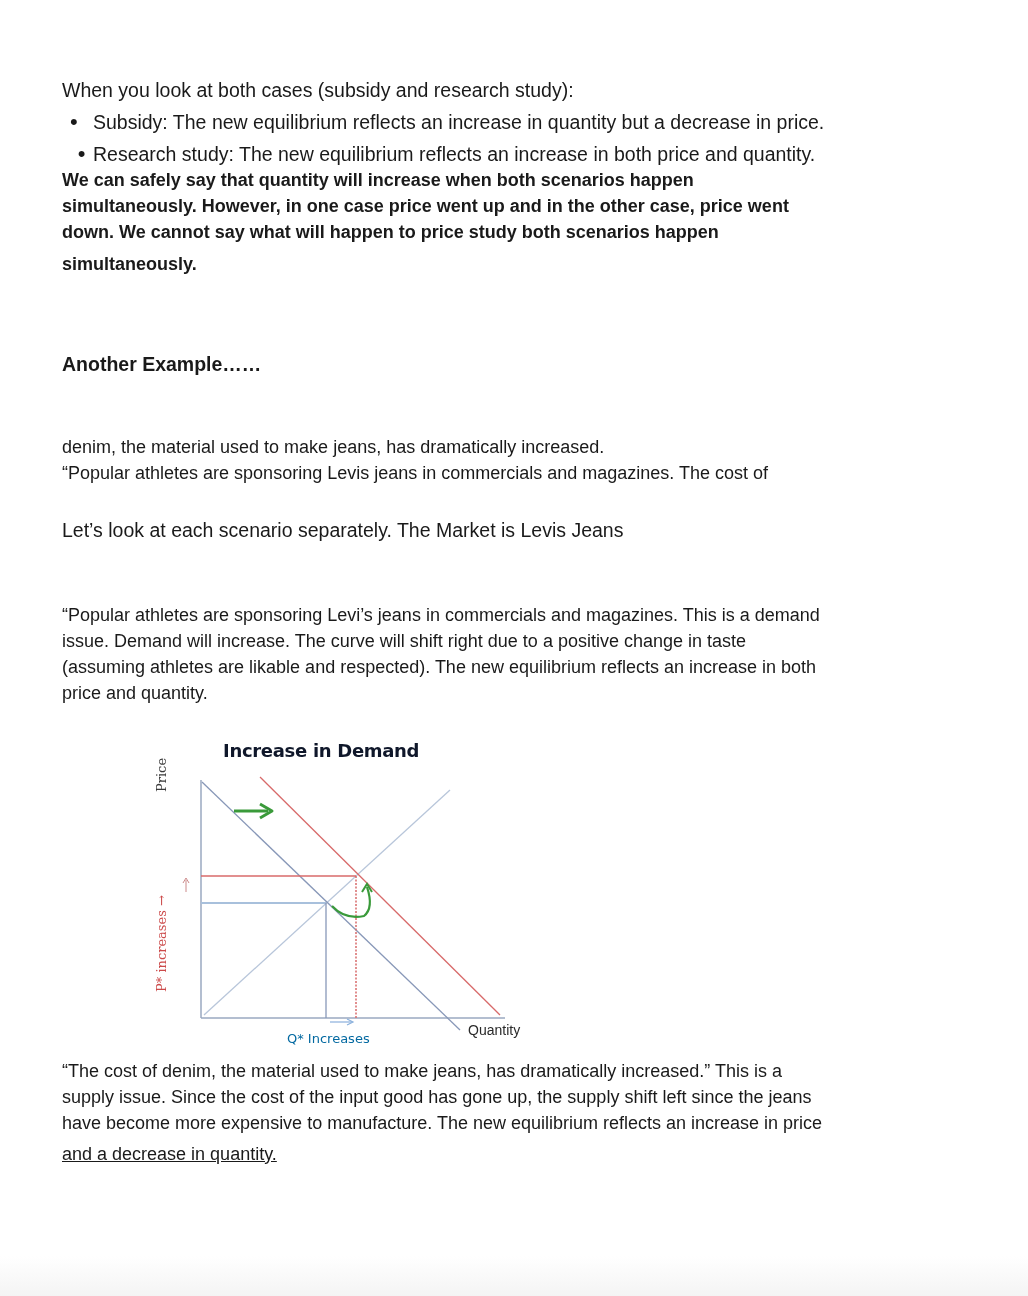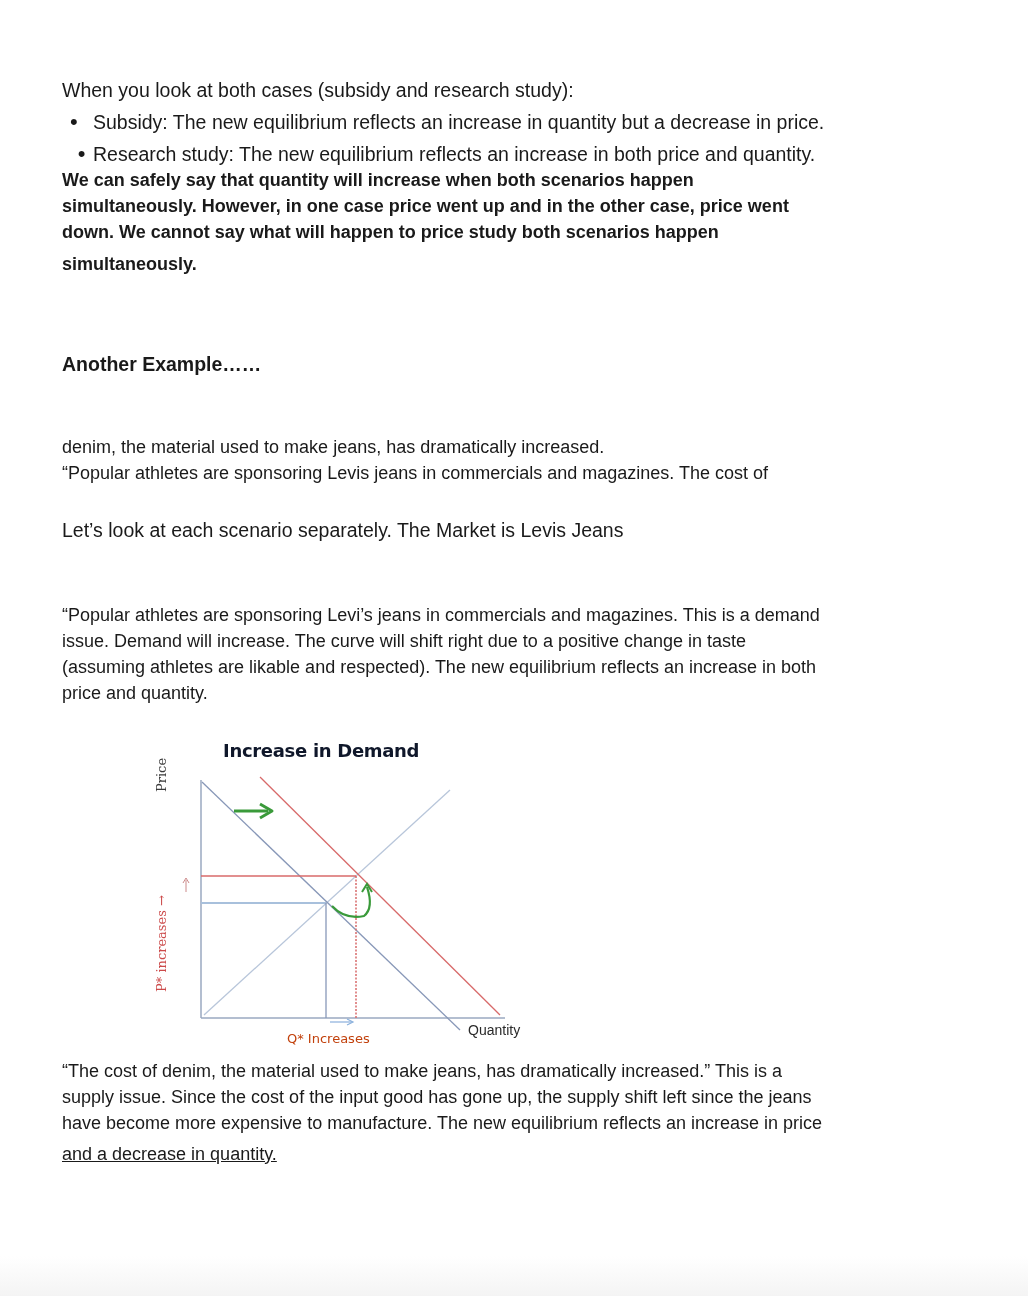--- a/index.html
+++ b/index.html
@@ -17,21 +17,21 @@
   .bullet-row { position: absolute; left: 62px; font-size: 19.5px; line-height: 26px; white-space: nowrap; margin-left: 8px; }
   .bullet-dot { display: inline-block; width: 23px; font-size: 22px; }
   .para { position: absolute; left: 62px; width: 900px; font-size: 18px; line-height: 26px; }
   .para-line { display: block; white-space: nowrap; }
   .chart { position: absolute; left: 140px; top: 730px; width: 400px; height: 330px; }
   .chart svg { position: absolute; left: 0; top: 0; }
   .chart-title { position: absolute; left: 83px; top: 10px; font-family: "DejaVu Sans", sans-serif; font-size: 18px; font-weight: bold; color: #0f172a; letter-spacing: -0.3px; white-space: nowrap; }
   .ylabel-price { position: absolute; left: 14px; top: 30px; font-family: "DejaVu Serif", serif; font-size: 13px; color: #3a3a3a; transform: rotate(-90deg); transform-origin: left top; width: 60px; }
   .ylabel-pinc { position: absolute; left: 14px; top: 230px; font-family: "DejaVu Serif", serif; font-size: 13px; color: #cc4a4a; transform: rotate(-90deg); transform-origin: left top; white-space: nowrap; }
   .xlabel-q { position: absolute; left: 300px; top: 292px; font-family: Liberation Sans, sans-serif; font-size: 14px; color: #2a2a2a; margin-left: 28px; }
-  .xlabel-qinc { position: absolute; left: 147px; top: 301px; font-family: "DejaVu Sans", sans-serif; font-size: 13px; color: #c2410c; white-space: nowrap; }
+  .xlabel-qinc { position: absolute; left: 147px; top: 301px; font-family: "DejaVu Sans", sans-serif; font-size: 13px; color: #0369a1; white-space: nowrap; }
 </style>
 </head>
 <body>
 
 <div class="txt" style="top:77px;">When you look at both cases (subsidy and research study):</div>
 <div class="bullet-row" style="top:109px;">
   <span class="bullet-dot">•</span><span>Subsidy:  The new equilibrium reflects an increase in quantity but a decrease in price.</span>
 </div>
 <div class="bullet-row" style="top:141px;text-align:center;">
   <span class="bullet-dot">•</span><span>Research study:  The new equilibrium reflects an increase in both price and quantity.</span>

